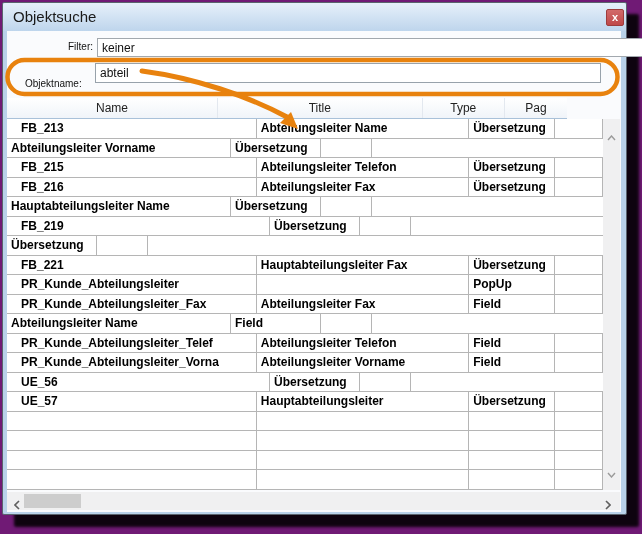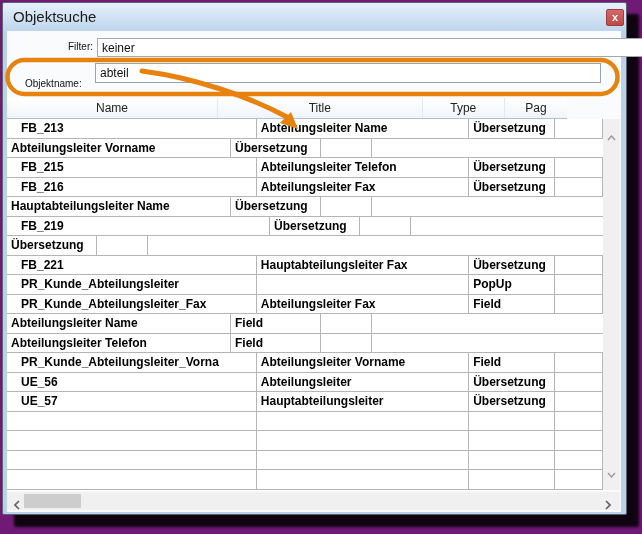--- a/index.html
+++ b/index.html
@@ -162,33 +162,33 @@
           <div class="cell c-title">Abteilungsleiter Fax</div>
           <div class="cell c-type">Field</div>
           <div class="cell c-page"></div>
         </div>
         <div class="grid-row">
           <div class="cell c-title">Abteilungsleiter Name</div>
           <div class="cell c-type">Field</div>
           <div class="cell c-page"></div>
         </div>
         <div class="grid-row">
+          <div class="cell c-name">PR_Kunde_Abteilungsleiter_Telef</div>
           <div class="cell c-title">Abteilungsleiter Telefon</div>
           <div class="cell c-type">Field</div>
           <div class="cell c-page"></div>
         </div>
         <div class="grid-row">
           <div class="cell c-name">PR_Kunde_Abteilungsleiter_Vorna</div>
           <div class="cell c-title">Abteilungsleiter Vorname</div>
           <div class="cell c-type">Field</div>
           <div class="cell c-page"></div>
         </div>
         <div class="grid-row">
           <div class="cell c-name">UE_56</div>
-          <div class="cell c-title">Abteilungsleiter</div>
           <div class="cell c-type">Übersetzung</div>
           <div class="cell c-page"></div>
         </div>
         <div class="grid-row">
           <div class="cell c-name">UE_57</div>
           <div class="cell c-title">Hauptabteilungsleiter</div>
           <div class="cell c-type">Übersetzung</div>
           <div class="cell c-page"></div>
         </div>
         <div class="grid-row">

